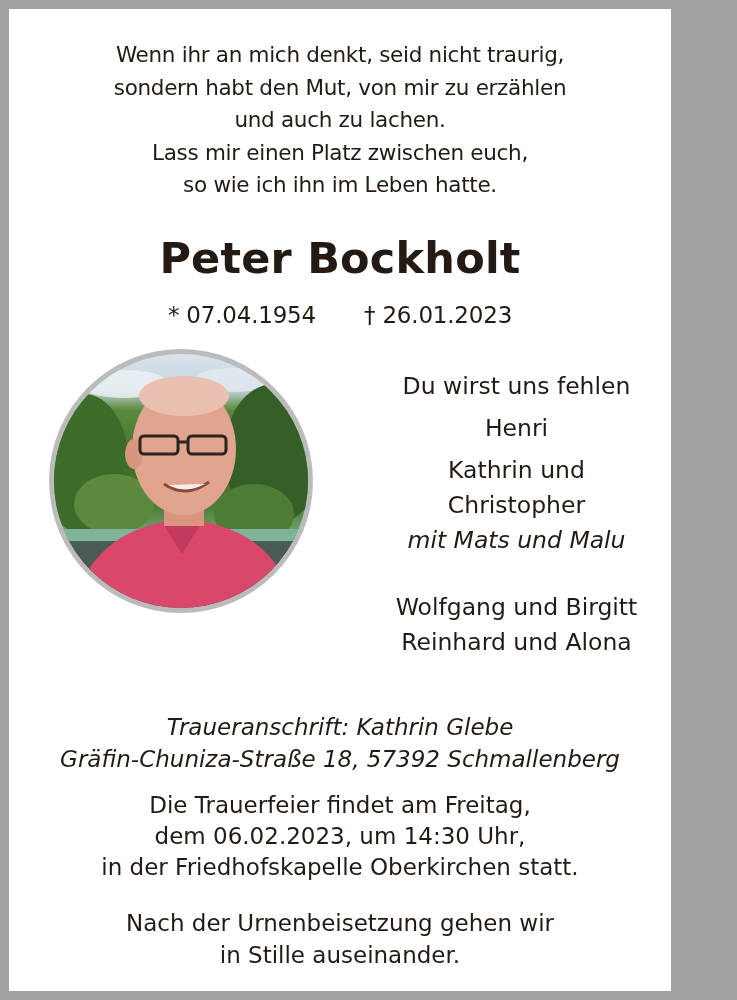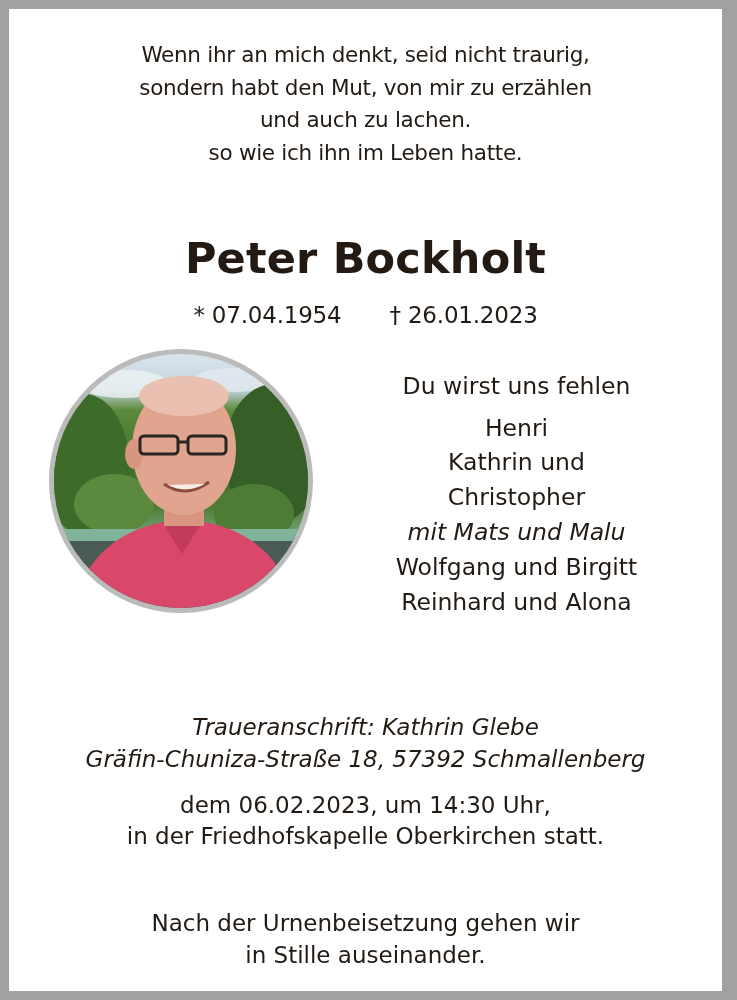--- a/index.html
+++ b/index.html
@@ -7,21 +7,21 @@
     width: 737px; height: 1000px;
     background: #a2a19f;
     position: relative;
     overflow: hidden;
     font-family: "DejaVu Sans", "Liberation Sans", sans-serif;
     color: #231a14;
   }
   .card {
     position: absolute;
     left: 9px; top: 9px;
-    width: 713px; height: 982px;
+    width: 662px; height: 982px;
     background: #ffffff;
   }
   .center { text-align: center; }
   .poem {
     position: absolute; left: 0; right: 0; top: 30px;
     font-size: 21.5px; line-height: 32.5px; letter-spacing: -0.3px;
   }
   .poem div { white-space: nowrap; }
   .name {
     position: absolute; left: 0; right: 0; top: 224px;
@@ -66,20 +66,21 @@
 </style>
 </head>
 <body>
 
 <div class="card">
 
   <div class="poem center">
     <div>Wenn ihr an mich denkt, seid nicht traurig,</div>
     <div>sondern habt den Mut, von mir zu erzählen</div>
     <div>und auch zu lachen.</div>
+    <div>Lass mir einen Platz zwischen euch,</div>
     <div>so wie ich ihn im Leben hatte.</div>
   </div>
 
   <div class="name center">Peter Bockholt</div>
 
   <div class="dates center">
     <span>* 07.04.1954</span><span class="gap"></span><span>† 26.01.2023</span>
   </div>
 
   <div class="photo" title="Portrait photo of Peter Bockholt">
@@ -111,34 +112,35 @@
         <line x1="124" y1="88" x2="134" y2="88" stroke="#2a2523" stroke-width="3"></line>
 
         <path d="M110 130 Q132 145 155 128" fill="none" stroke="#8a4a3e" stroke-width="3"></path>
         <path d="M114 131 Q132 140 151 130" fill="#f4efe6"></path>
       </svg>
     </div>
   </div>
 
   <div class="family center">
     <div class="line" style="line-height:34px; margin-bottom:8px;">Du wirst uns fehlen</div>
-    <div class="line" style="line-height:34px; ">Henri</div>
+    <div class="line" style="line-height:34px; margin-bottom:8px;">Henri</div>
     <div class="line" style="line-height:35px;">Kathrin und</div>
     <div class="line" style="line-height:35px;">Christopher</div>
     <div class="line" style="line-height:35px;font-style:italic;">mit Mats und Malu</div>
-    <div class="line" style="line-height:35px;">Wolfgang und Birgitt</div>
+    <div class="line" style="line-height:35px;margin-top:32px;">Wolfgang und Birgitt</div>
     <div class="line" style="line-height:35px;">Reinhard und Alona</div>
   </div>
 
   <div class="address center">
     <div>Traueranschrift: Kathrin Glebe</div>
     <div>Gräfin-Chuniza-Straße 18, 57392 Schmallenberg</div>
   </div>
 
   <div class="ceremony center">
+    <div>Die Trauerfeier findet am Freitag,</div>
     <div>dem 06.02.2023, um 14:30 Uhr,</div>
     <div>in der Friedhofskapelle Oberkirchen statt.</div>
   </div>
 
   <div class="closing center">
     <div>Nach der Urnenbeisetzung gehen wir</div>
     <div>in Stille auseinander.</div>
   </div>
 
 </div>

